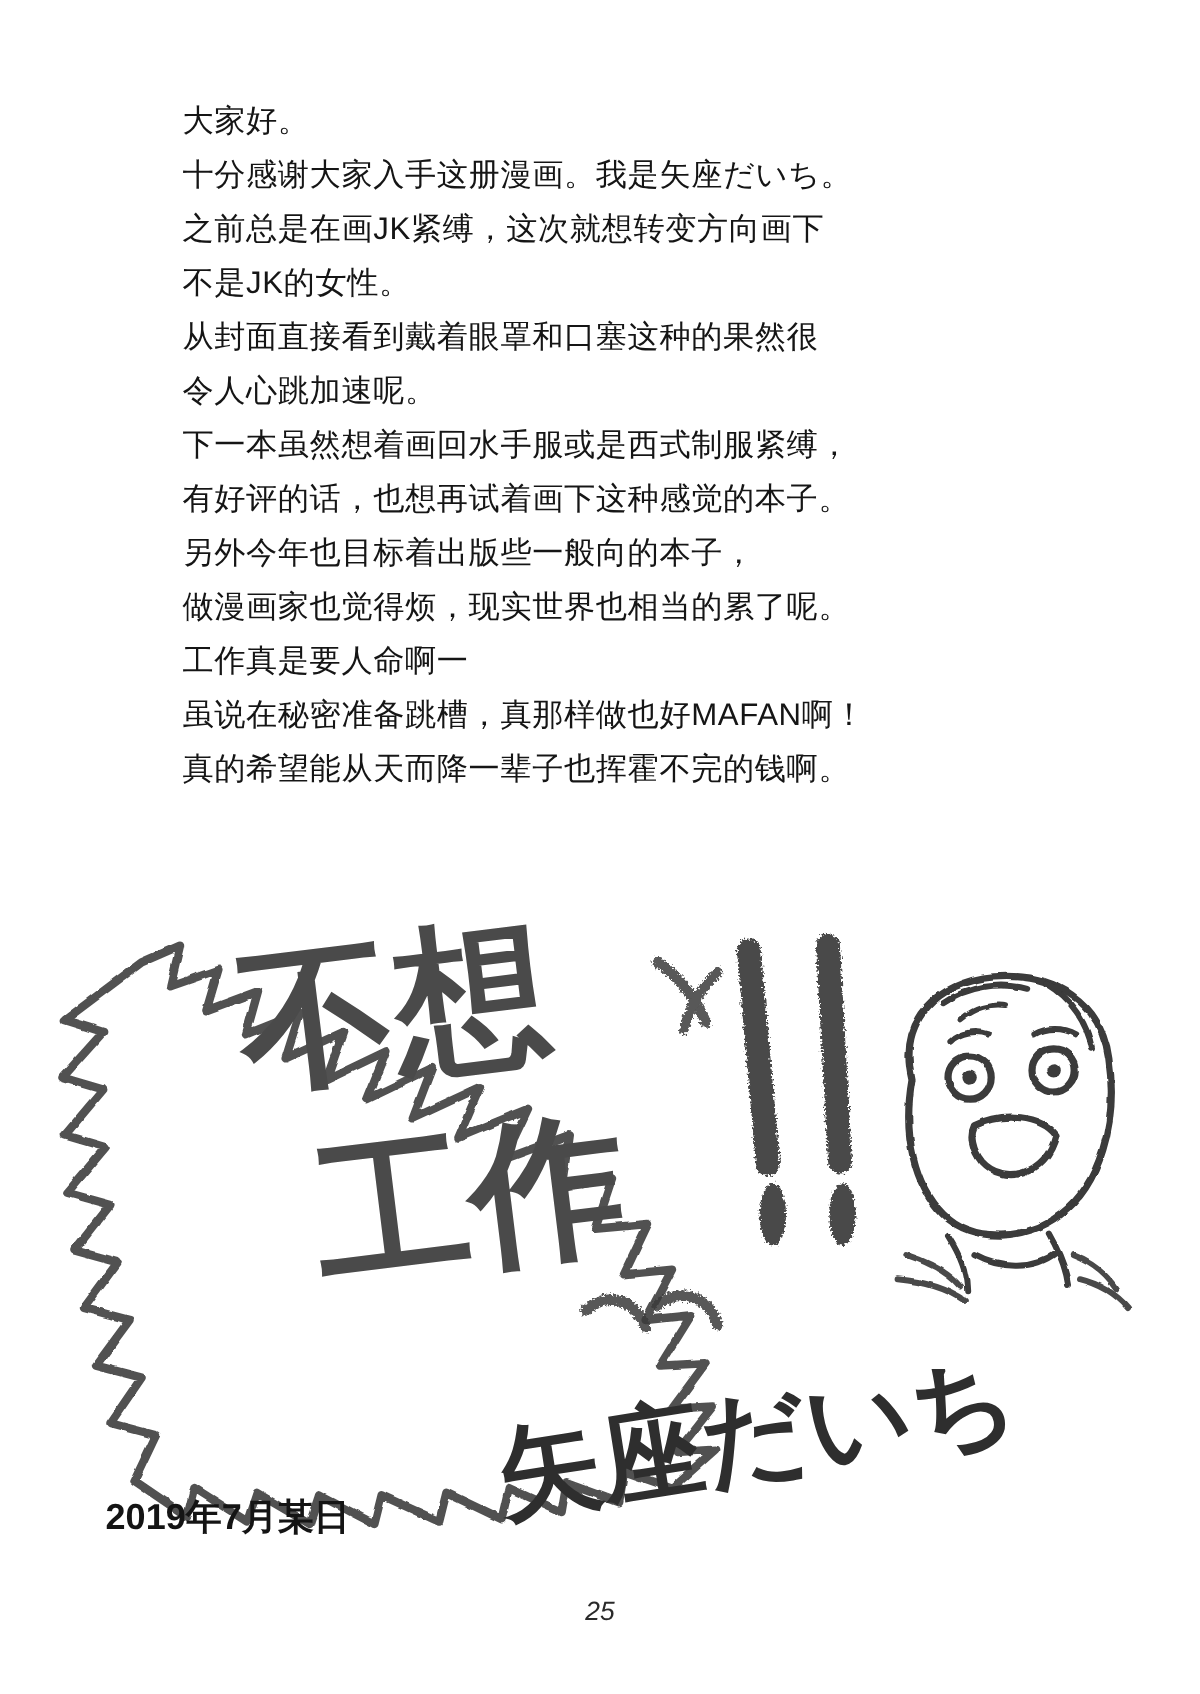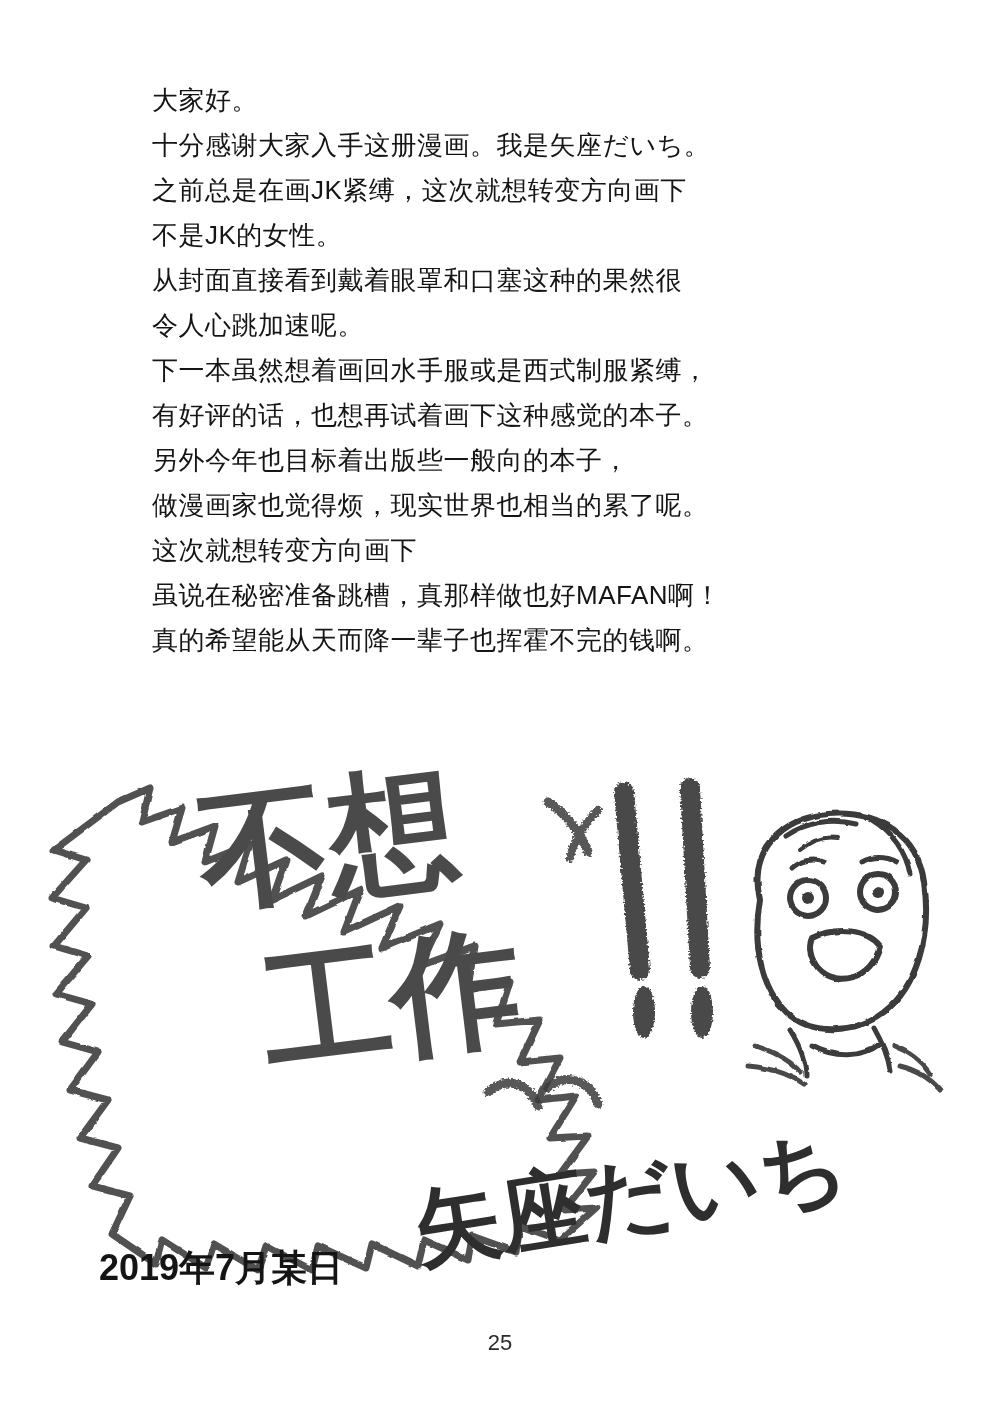--- a/index.html
+++ b/index.html
@@ -44,38 +44,39 @@
     width: 1000px;
     height: 600px;
   }
   #illustration svg {
     display: block;
   }
 
   
   #date-stamp {
     position: absolute;
-    left: 99px;
+    left: 88px;
     top: 1244px;
-    font-size: 36px;
+    font-size: 30px;
     font-weight: bold;
     color: #141414;
     letter-spacing: 0px;
     white-space: pre;
   }
 
   
   #page-number {
     position: absolute;
     left: 0;
     top: 1330px;
     width: 1000px;
     text-align: center;
     font-size: 22px;
     color: #2a2a2a;
+    font-style: italic;
   }
 </style>
 </head>
 <body>
 
 <div id="afterword">
 
   <div class="para">
     <div class="line">大家好。</div>
     <div class="line">十分感谢大家入手这册漫画。我是矢座だいち。</div>
@@ -83,21 +84,21 @@
     <div class="line">不是JK的女性。</div>
     <div class="line">从封面直接看到戴着眼罩和口塞这种的果然很</div>
     <div class="line">令人心跳加速呢。</div>
     <div class="line">下一本虽然想着画回水手服或是西式制服紧缚，</div>
     <div class="line">有好评的话，也想再试着画下这种感觉的本子。</div>
   </div>
 
   <div class="para">
     <div class="line">另外今年也目标着出版些一般向的本子，</div>
     <div class="line">做漫画家也觉得烦，现实世界也相当的累了呢。</div>
-    <div class="line">这次就想转变方向画下</div>
+    <div class="line">工作真是要人命啊一</div>
     <div class="line">虽说在秘密准备跳槽，真那样做也好MAFAN啊！</div>
     <div class="line">真的希望能从天而降一辈子也挥霍不完的钱啊。</div>
   </div>
 
 </div>
 
 <div id="illustration">
   <svg width="1000" height="600" viewBox="0 0 1000 600" xmlns="http://www.w3.org/2000/svg">
     <defs>
       <filter id="rough">

